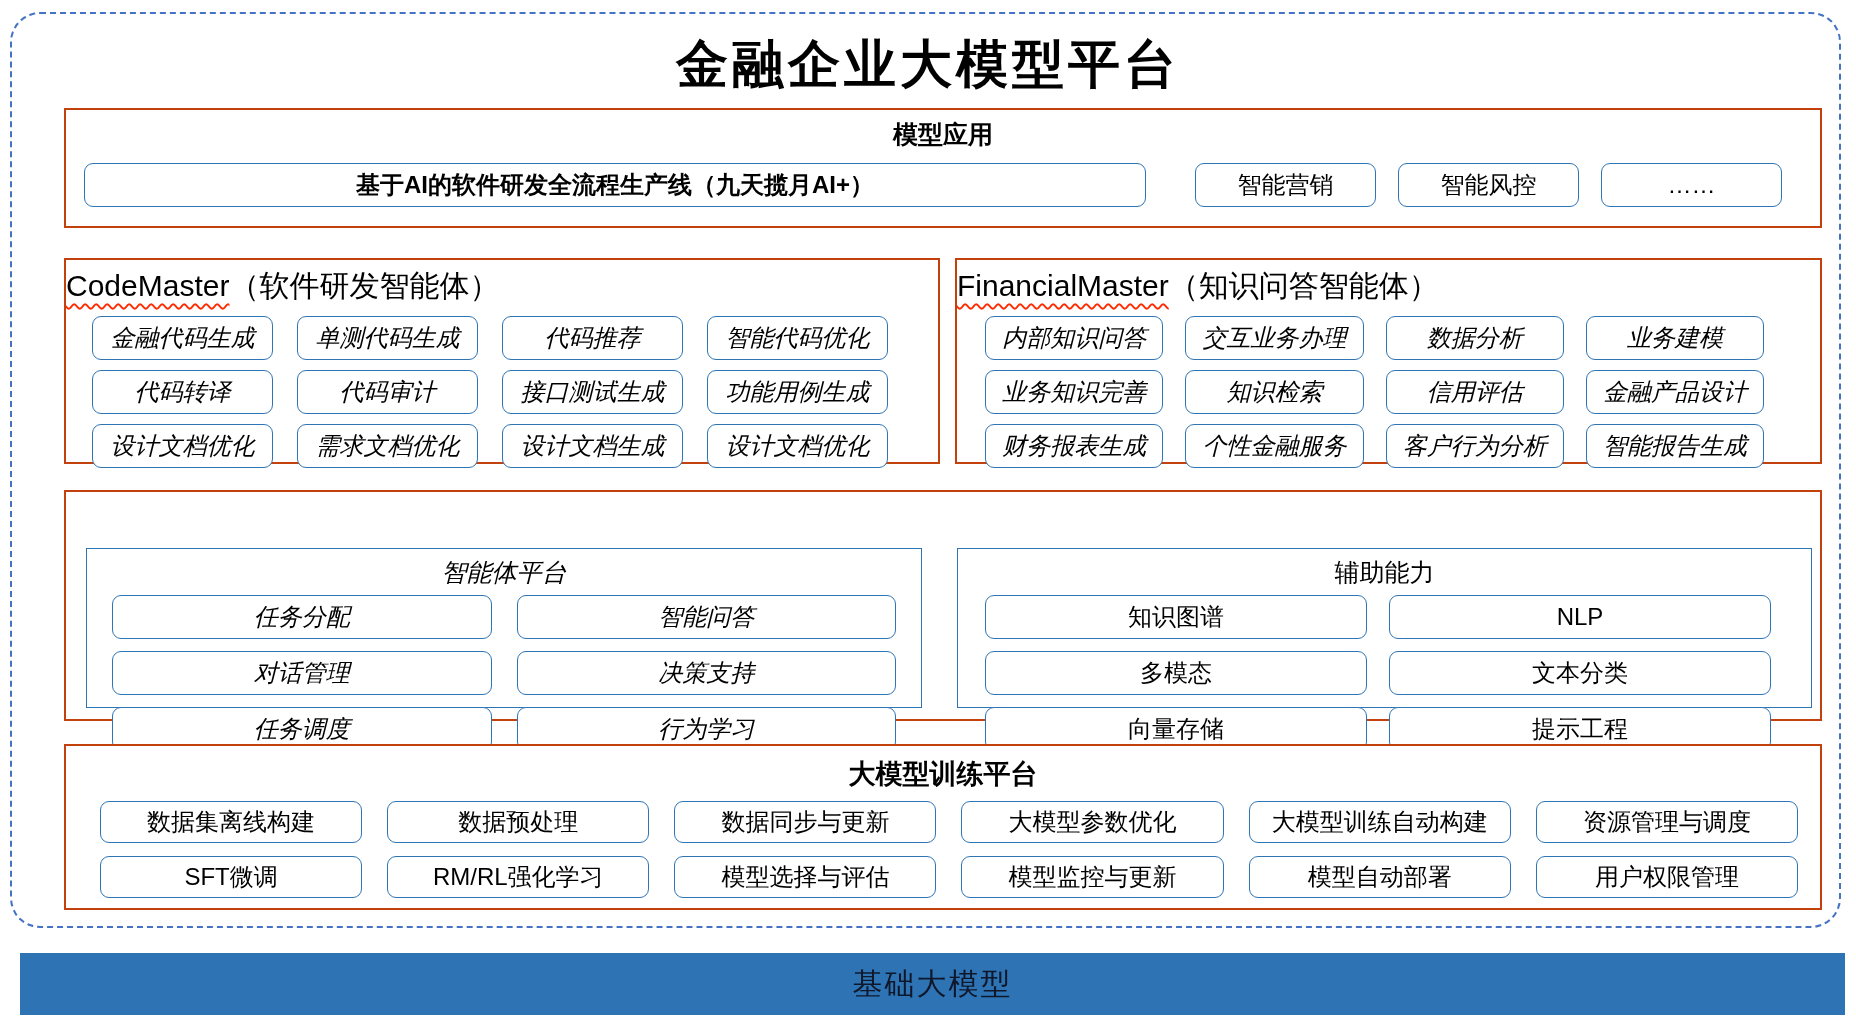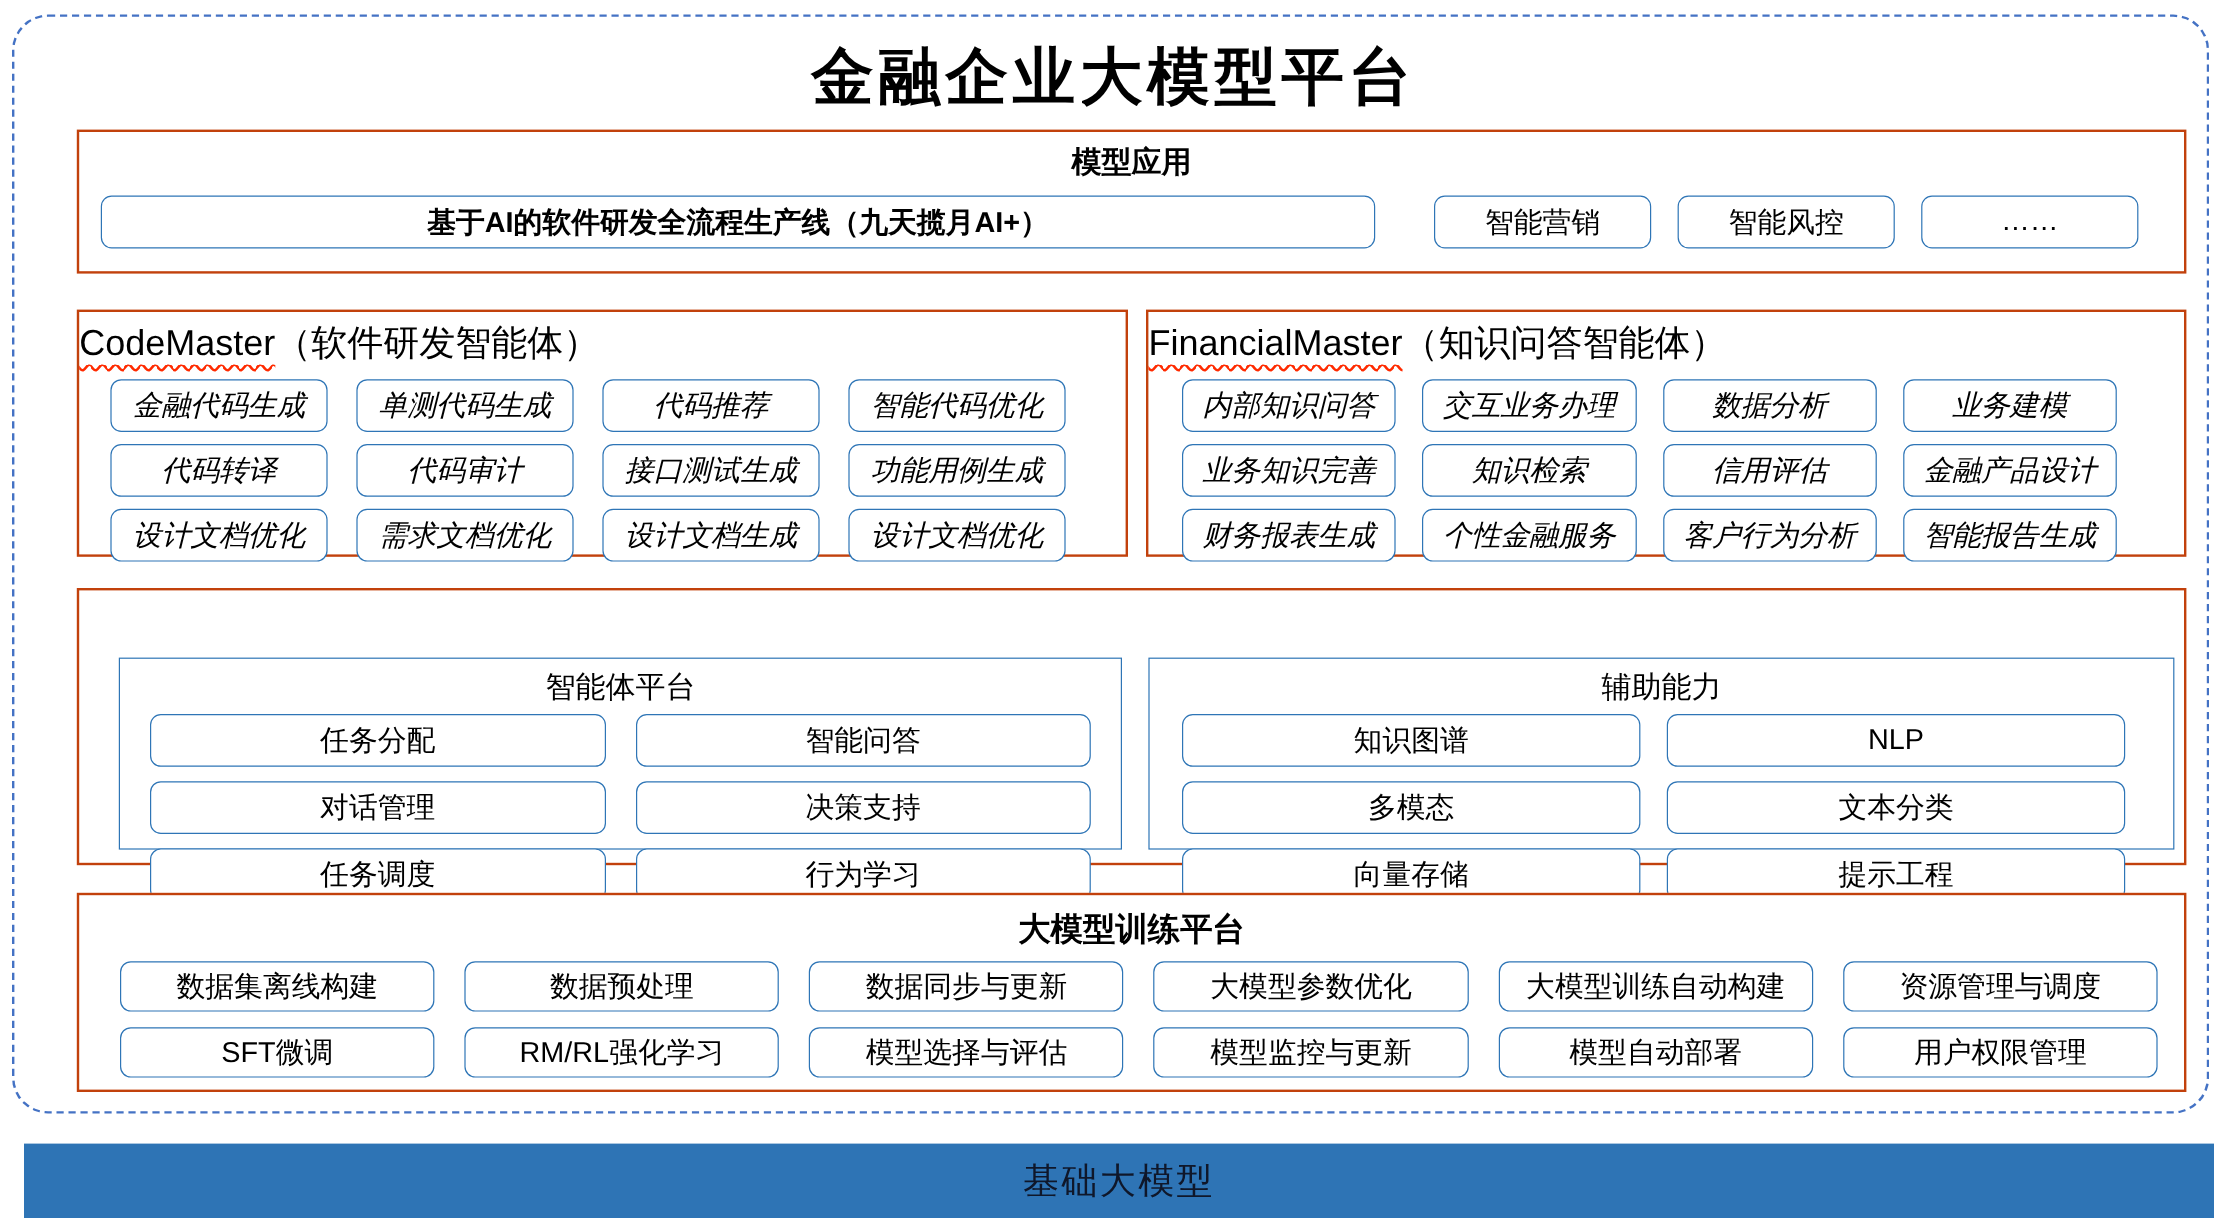--- a/index.html
+++ b/index.html
@@ -45,21 +45,21 @@
     display:grid; grid-template-columns:repeat(4,1fr);
     column-gap:24px; row-gap:10px; margin:9px 50px 0 26px;font-style:italic;
   }
   .sec-fm .agent-grid { margin:9px 56px 0 28px; column-gap:22px; }
   
   .sec-runtime { left:64px; top:490px; width:1758px; height:231px; }
   .subbox {
     position:absolute; top:56px; height:160px; background:#fff;
     border:1.5px solid #2E75B6; box-sizing:border-box;
   }
-  .subbox-agent { left:33px; width:836px; }
+  .subbox-agent { left:20px; width:836px;font-style:italic; }
   .subbox-aux  { left:891px; width:855px; }
   .subbox-header { text-align:center; font-size:25px; font-weight:normal; padding-top:7px; }
   .sub-grid {
     display:grid; grid-template-columns:repeat(2,1fr);
     column-gap:25px; row-gap:12px; margin:6px 25px 0 25px;
   }
   .subbox-aux .sub-grid { margin:6px 40px 0 27px; column-gap:22px; }
   
   .sec-training { left:64px; top:744px; width:1758px; height:166px; }
   .train-grid {

